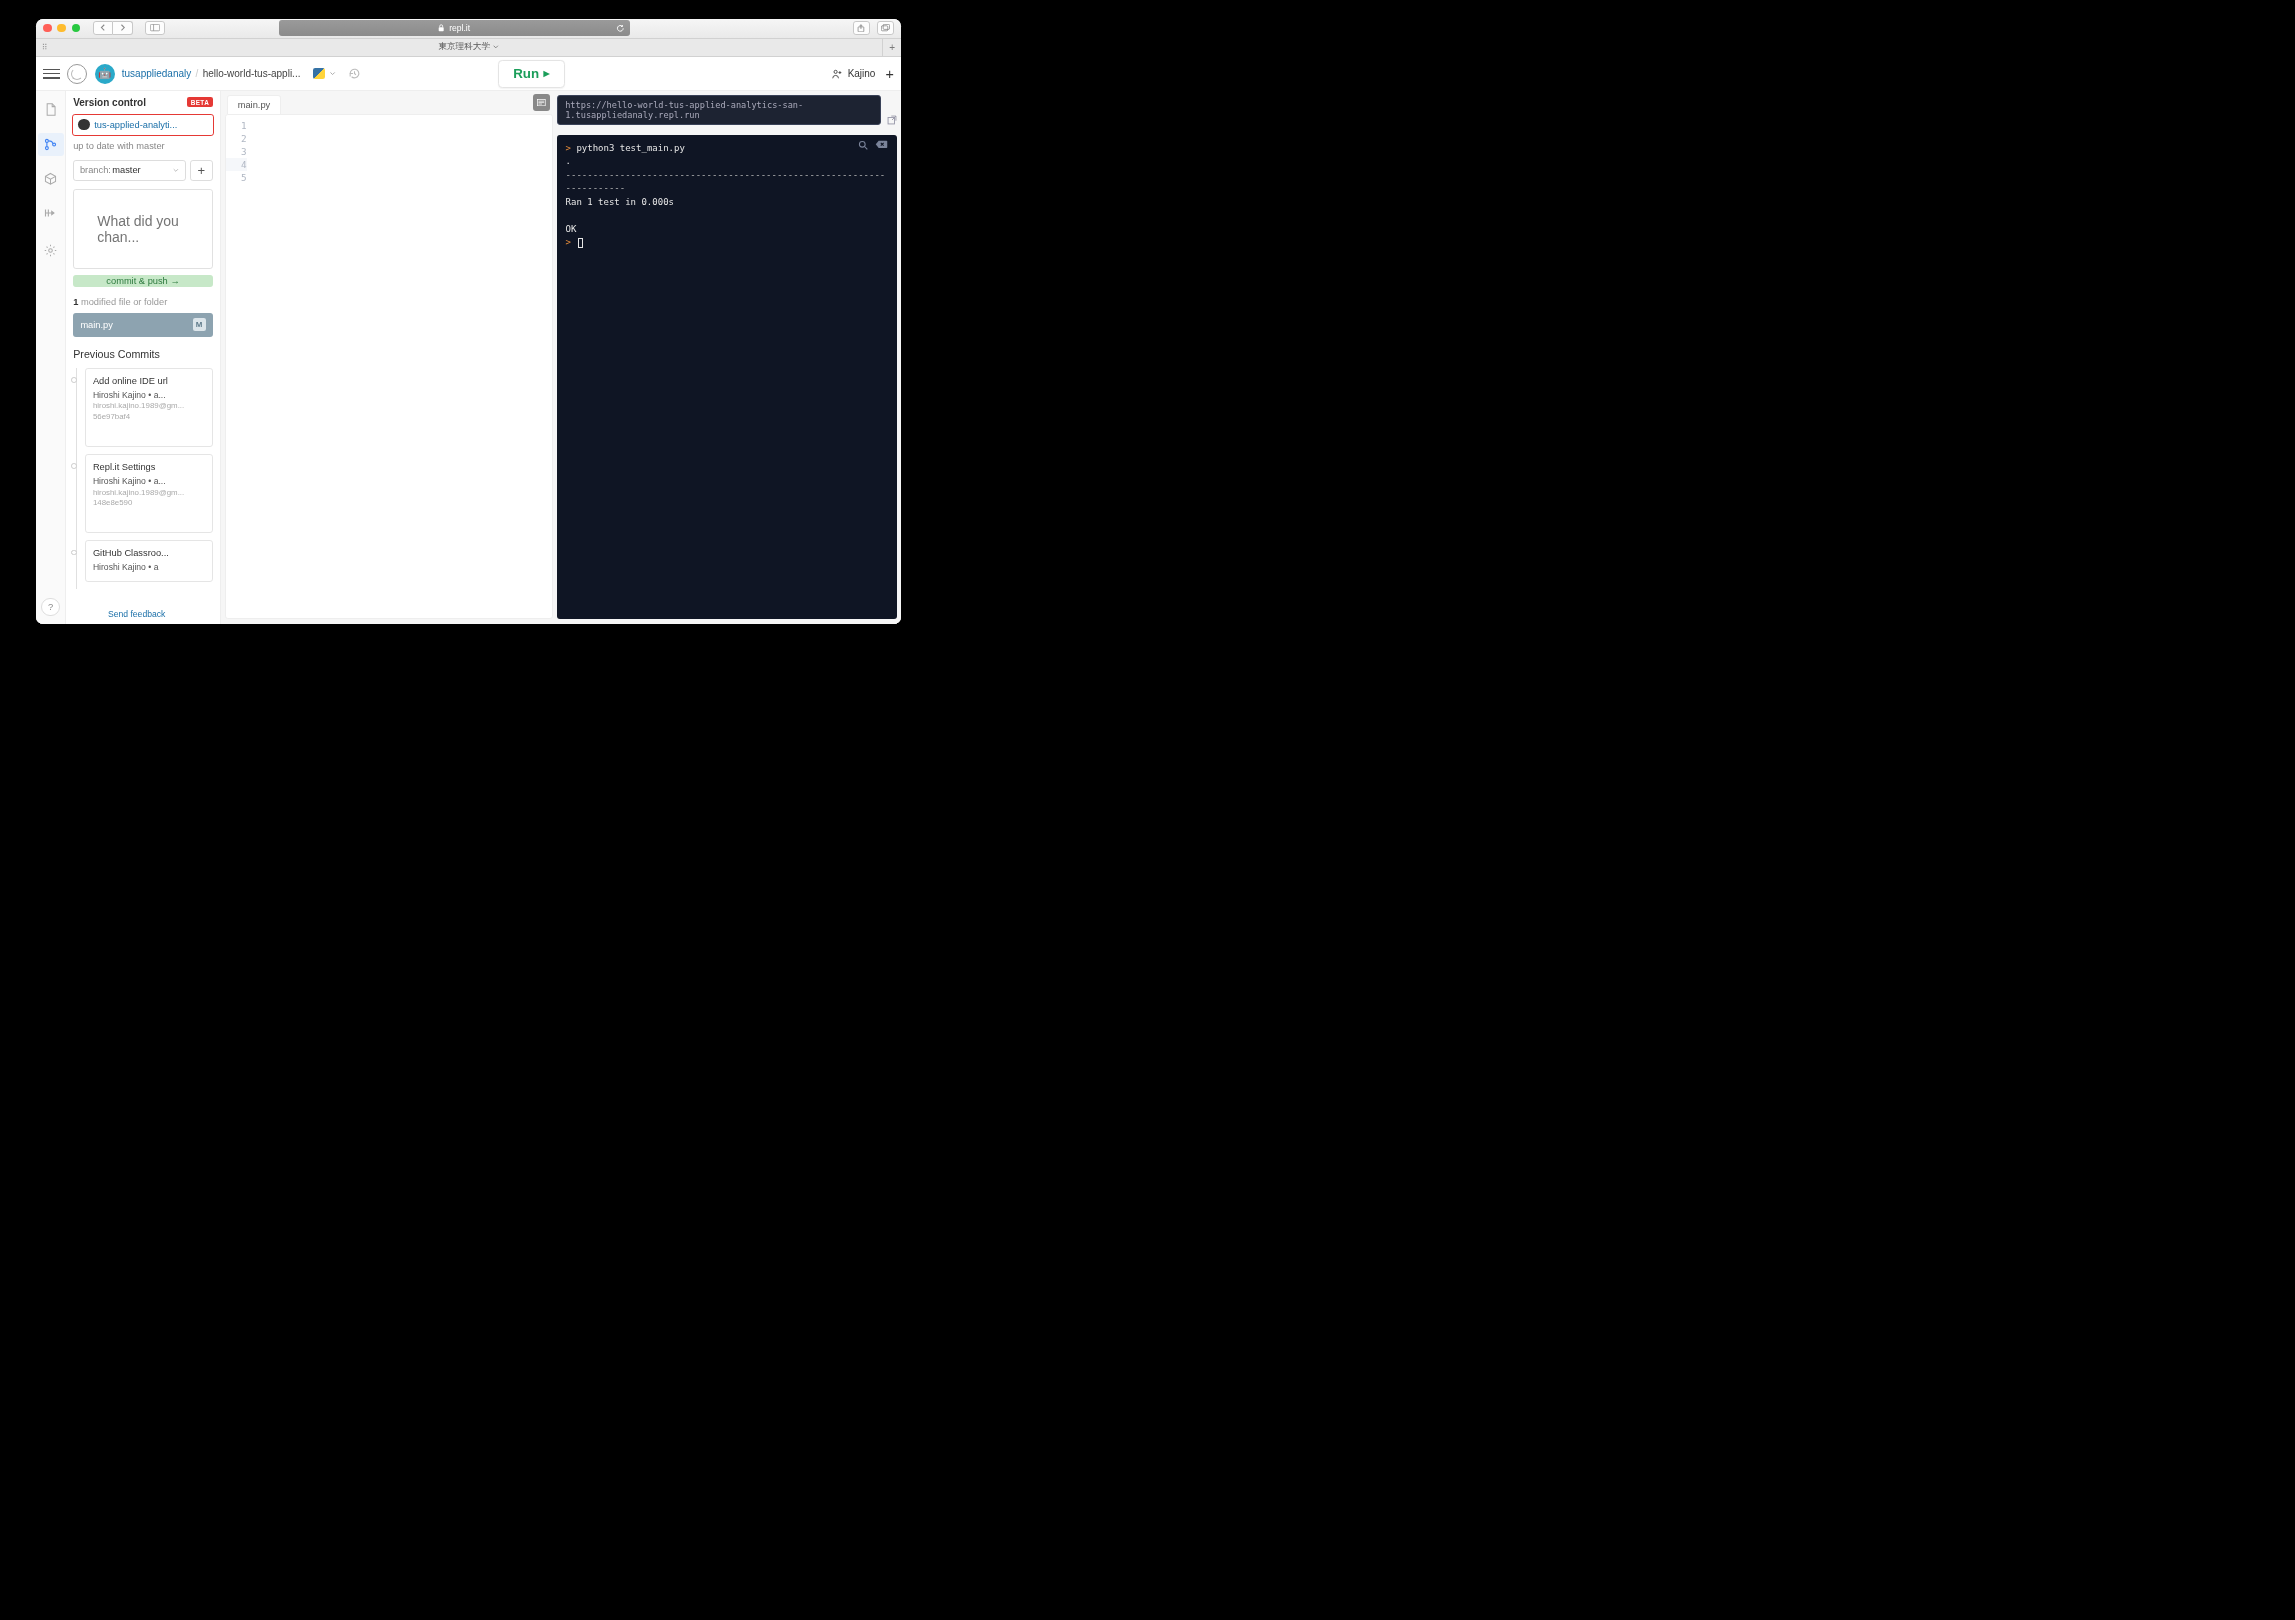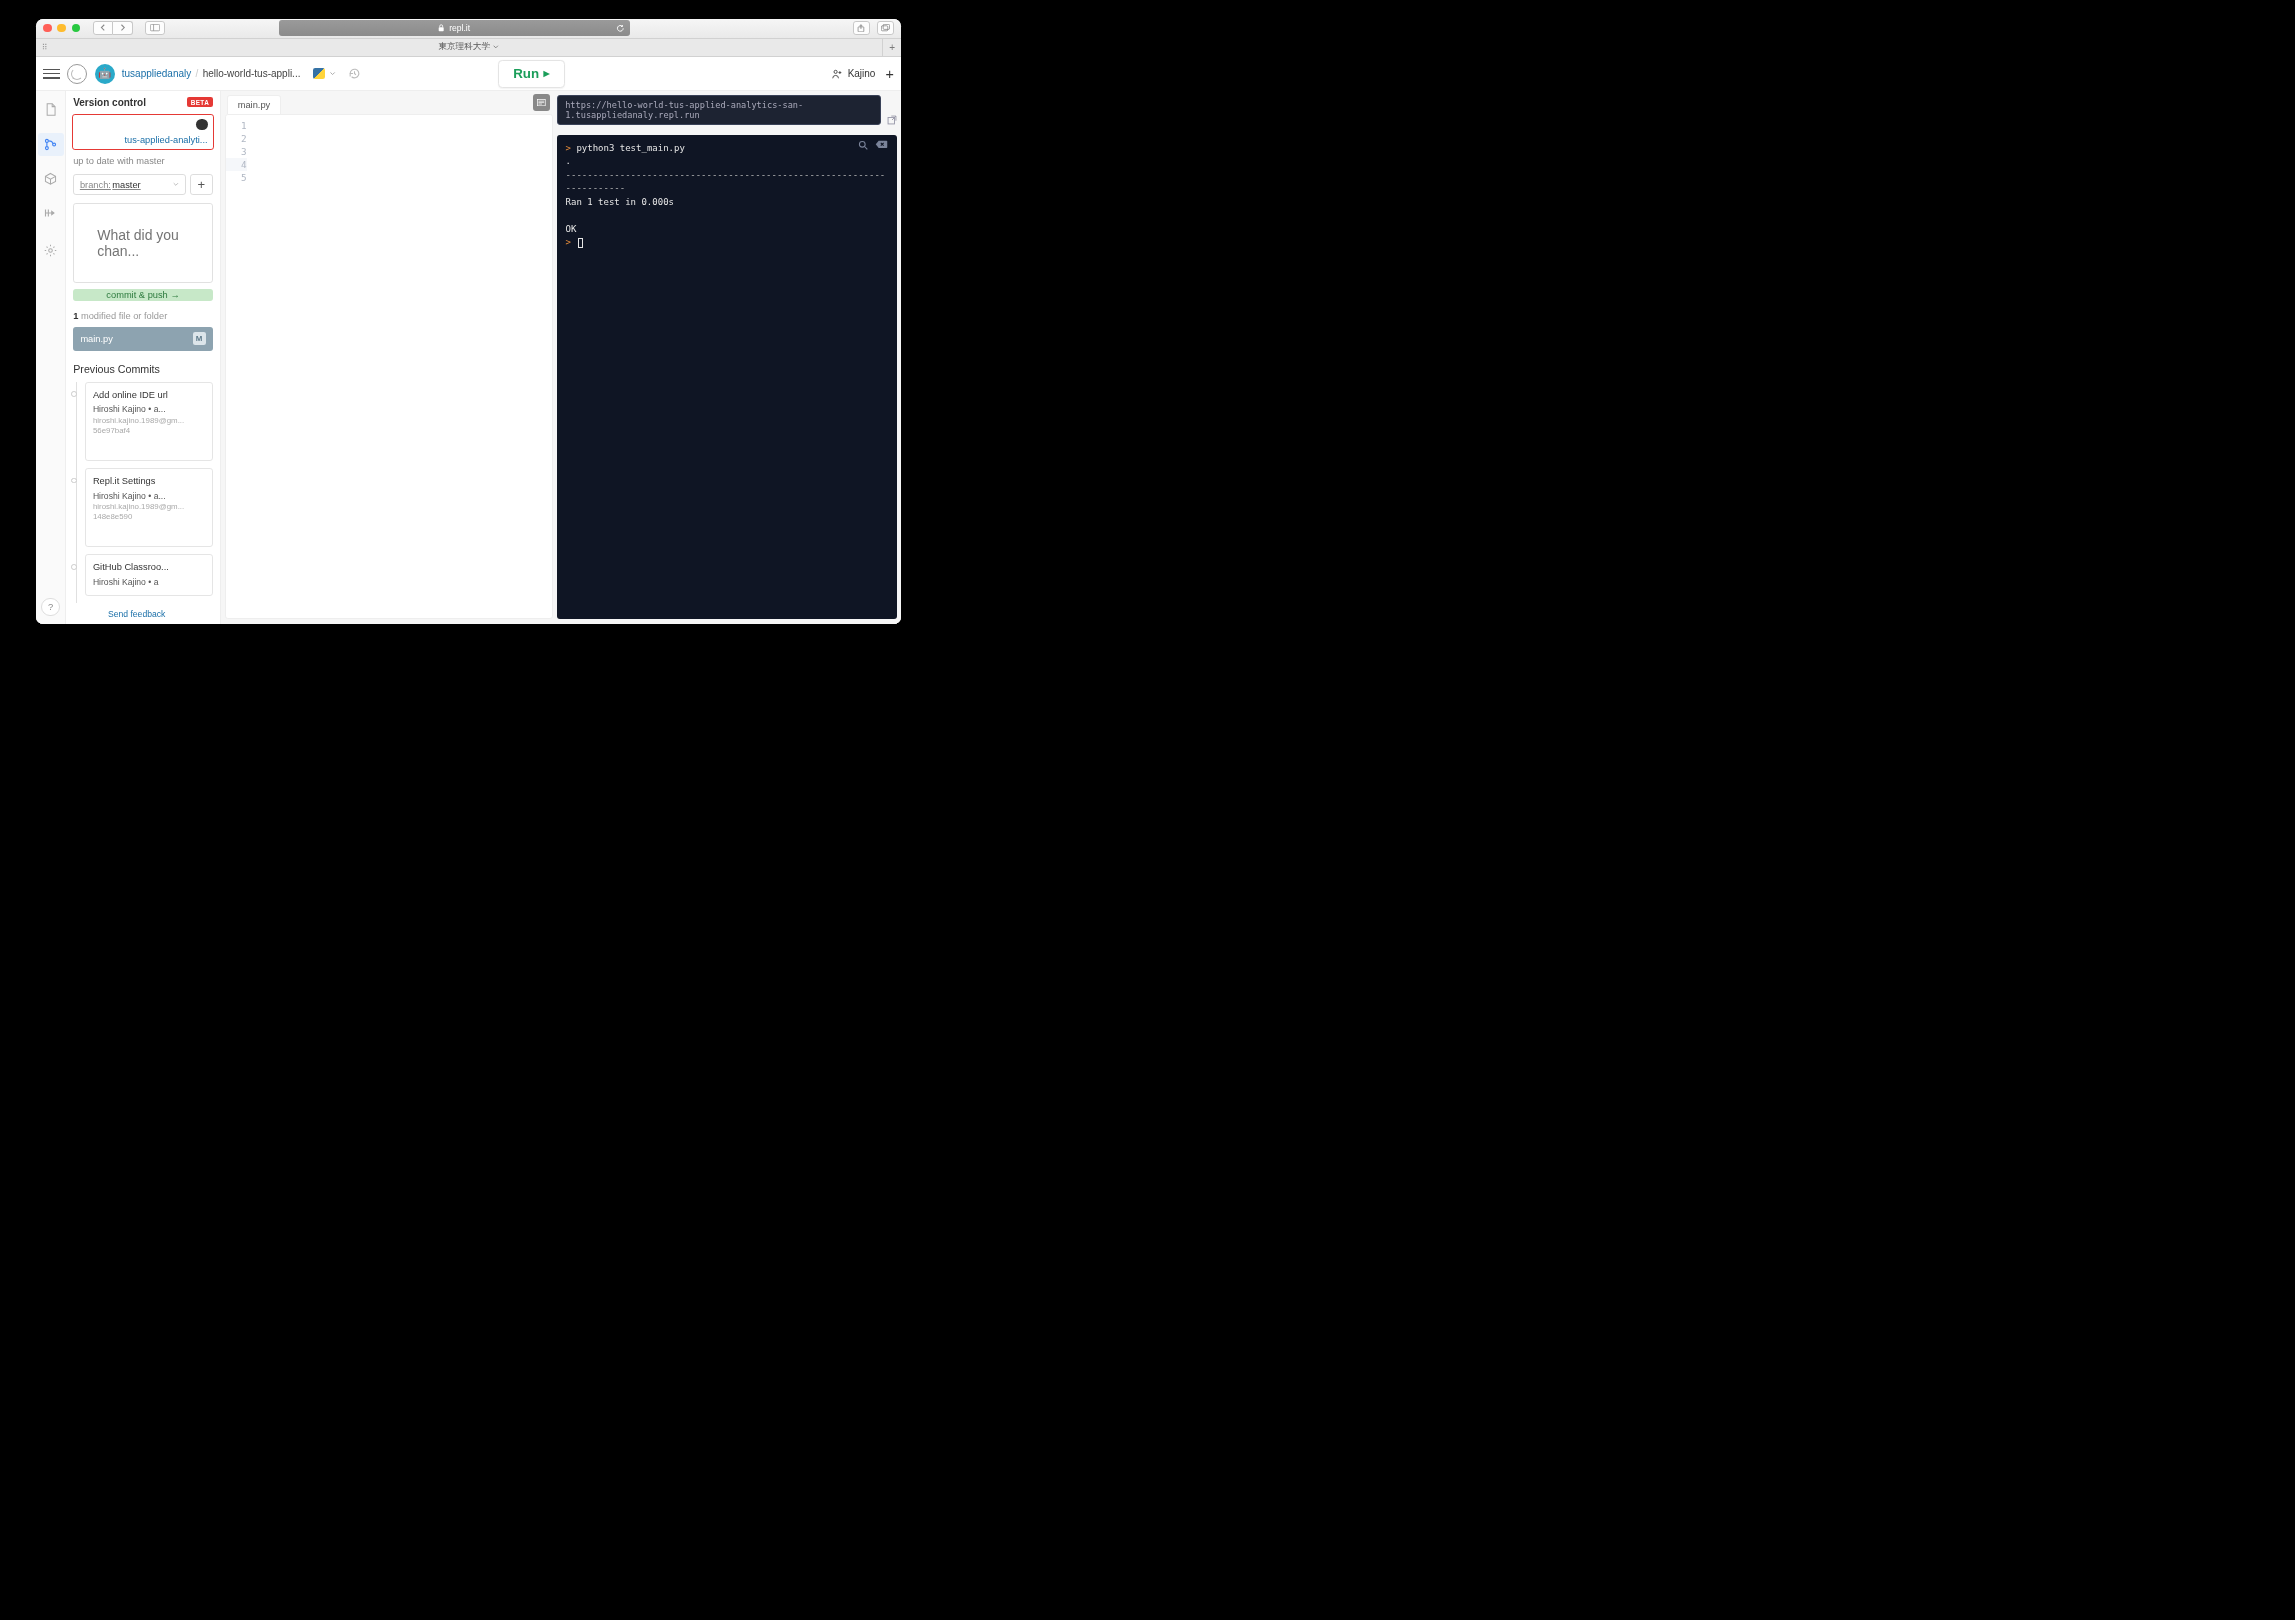--- a/index.html
+++ b/index.html
@@ -50,25 +50,25 @@
 .icon-rail { width:30px; background:#fafafa; border-right:0.7px solid #eee; display:flex; flex-direction:column; align-items:center; padding-top:7.2px; gap:11.5px; position:relative; }
 .rail-item { width:26px; height:23px; display:flex; align-items:center; justify-content:center; color:#aaa; border-radius:2.9px; }
 .rail-item.active { background:#e9f1fb; color:#4285f4; }
 .rail-settings { margin-top:2.9px; }
 .help-bubble { position:absolute; bottom:7.2px; width:18.6px; height:18.6px; border:0.7px solid #ddd; background:#fff; border-radius:50%; display:flex; align-items:center; justify-content:center; color:#888; font-size:9.3px; }
 
 .vc-panel { width:155px; background:#fff; border-right:0.7px solid #eee; display:flex; flex-direction:column; overflow-y:auto; padding-bottom:7.2px; }
 .vc-row { padding:5.7px 7.2px; display:flex; align-items:center; gap:4.3px; }
 .vc-title { font-weight:600; color:#333; flex:1; }
 .beta-badge { background:#e53935; color:#fff; font-size:6.4px; font-weight:700; padding:1.4px 3.6px; border-radius:2.1px; letter-spacing:0.4px; }
-.repo-link { margin:0 5.7px 5.7px; border:1.4px solid #e53935; border-radius:2.9px; padding:4.3px 5.7px; display:flex; align-items:flex-end; gap:4.3px; color:#1a6fa8; font-size:9.3px;flex-direction:column; }
+.repo-link { margin:0 5.7px 5.7px; border:1.4px solid #e53935; border-radius:2.9px; padding:4.3px 5.7px; display:flex; align-items:center; gap:4.3px; color:#1a6fa8; font-size:9.3px; }
 .gh-icon { width:11.5px; height:11.5px; background:#333; border-radius:50%; position:relative; }
 .status-line { padding:0 7.2px 8.6px; color:#888; font-size:9.3px; }
 .branch-row { padding:0 7.2px 8.6px; display:flex; gap:4.3px; }
-.branch-select { flex:1; border:0.7px solid #ddd; border-radius:2.9px; padding:4.3px 5.7px; color:#888; font-size:9.3px; display:flex; align-items:center;text-decoration:underline; }
+.branch-select { flex:1; border:0.7px solid #ddd; border-radius:2.9px; padding:4.3px 5.7px; color:#888; font-size:9.3px; display:flex; align-items:center; }
 .branch-select b { color:#333; font-weight:400; margin-left:1.4px; }
 .branch-add { width:23px; border:0.7px solid #ddd; border-radius:2.9px; background:#fff; font-size:13px; color:#555; }
 .commit-msg { margin:0 7.2px 5.7px; border:0.7px solid #e1e1e1; border-radius:2.9px; padding:23px; min-height:29px; font-size:14px; color:#aaa; resize:none; font-family:inherit; width:calc(100% - 14.3px); }
 .commit-btn { margin:0 7.2px 10px; background:#c7e8c8; border:none; border-radius:2.9px; padding:1px; color:#2d7a3e; font-weight:500; font-size:9.3px; }
 .mod-label { padding:0 7.2px 5.7px; font-size:9.3px; color:#999; }
 .mod-label b { color:#333; }
 .mod-file { margin:0 7.2px 11.5px; background:#8da3b0; color:#fff; border-radius:2.9px; padding:5.7px 7.2px; display:flex; align-items:center; font-size:9.3px; }
 .mod-file .m-badge { margin-left:auto; background:#dce5ea; color:#5e7a8a; width:13px; height:13px; border-radius:2.1px; display:flex; align-items:center; justify-content:center; font-size:7.9px; font-weight:600; }
 .prev-title { padding:0 7.2px 7.2px; font-weight:500; color:#333; font-size:10.7px; }
 .commit-list { padding:0 7.2px; position:relative; }

